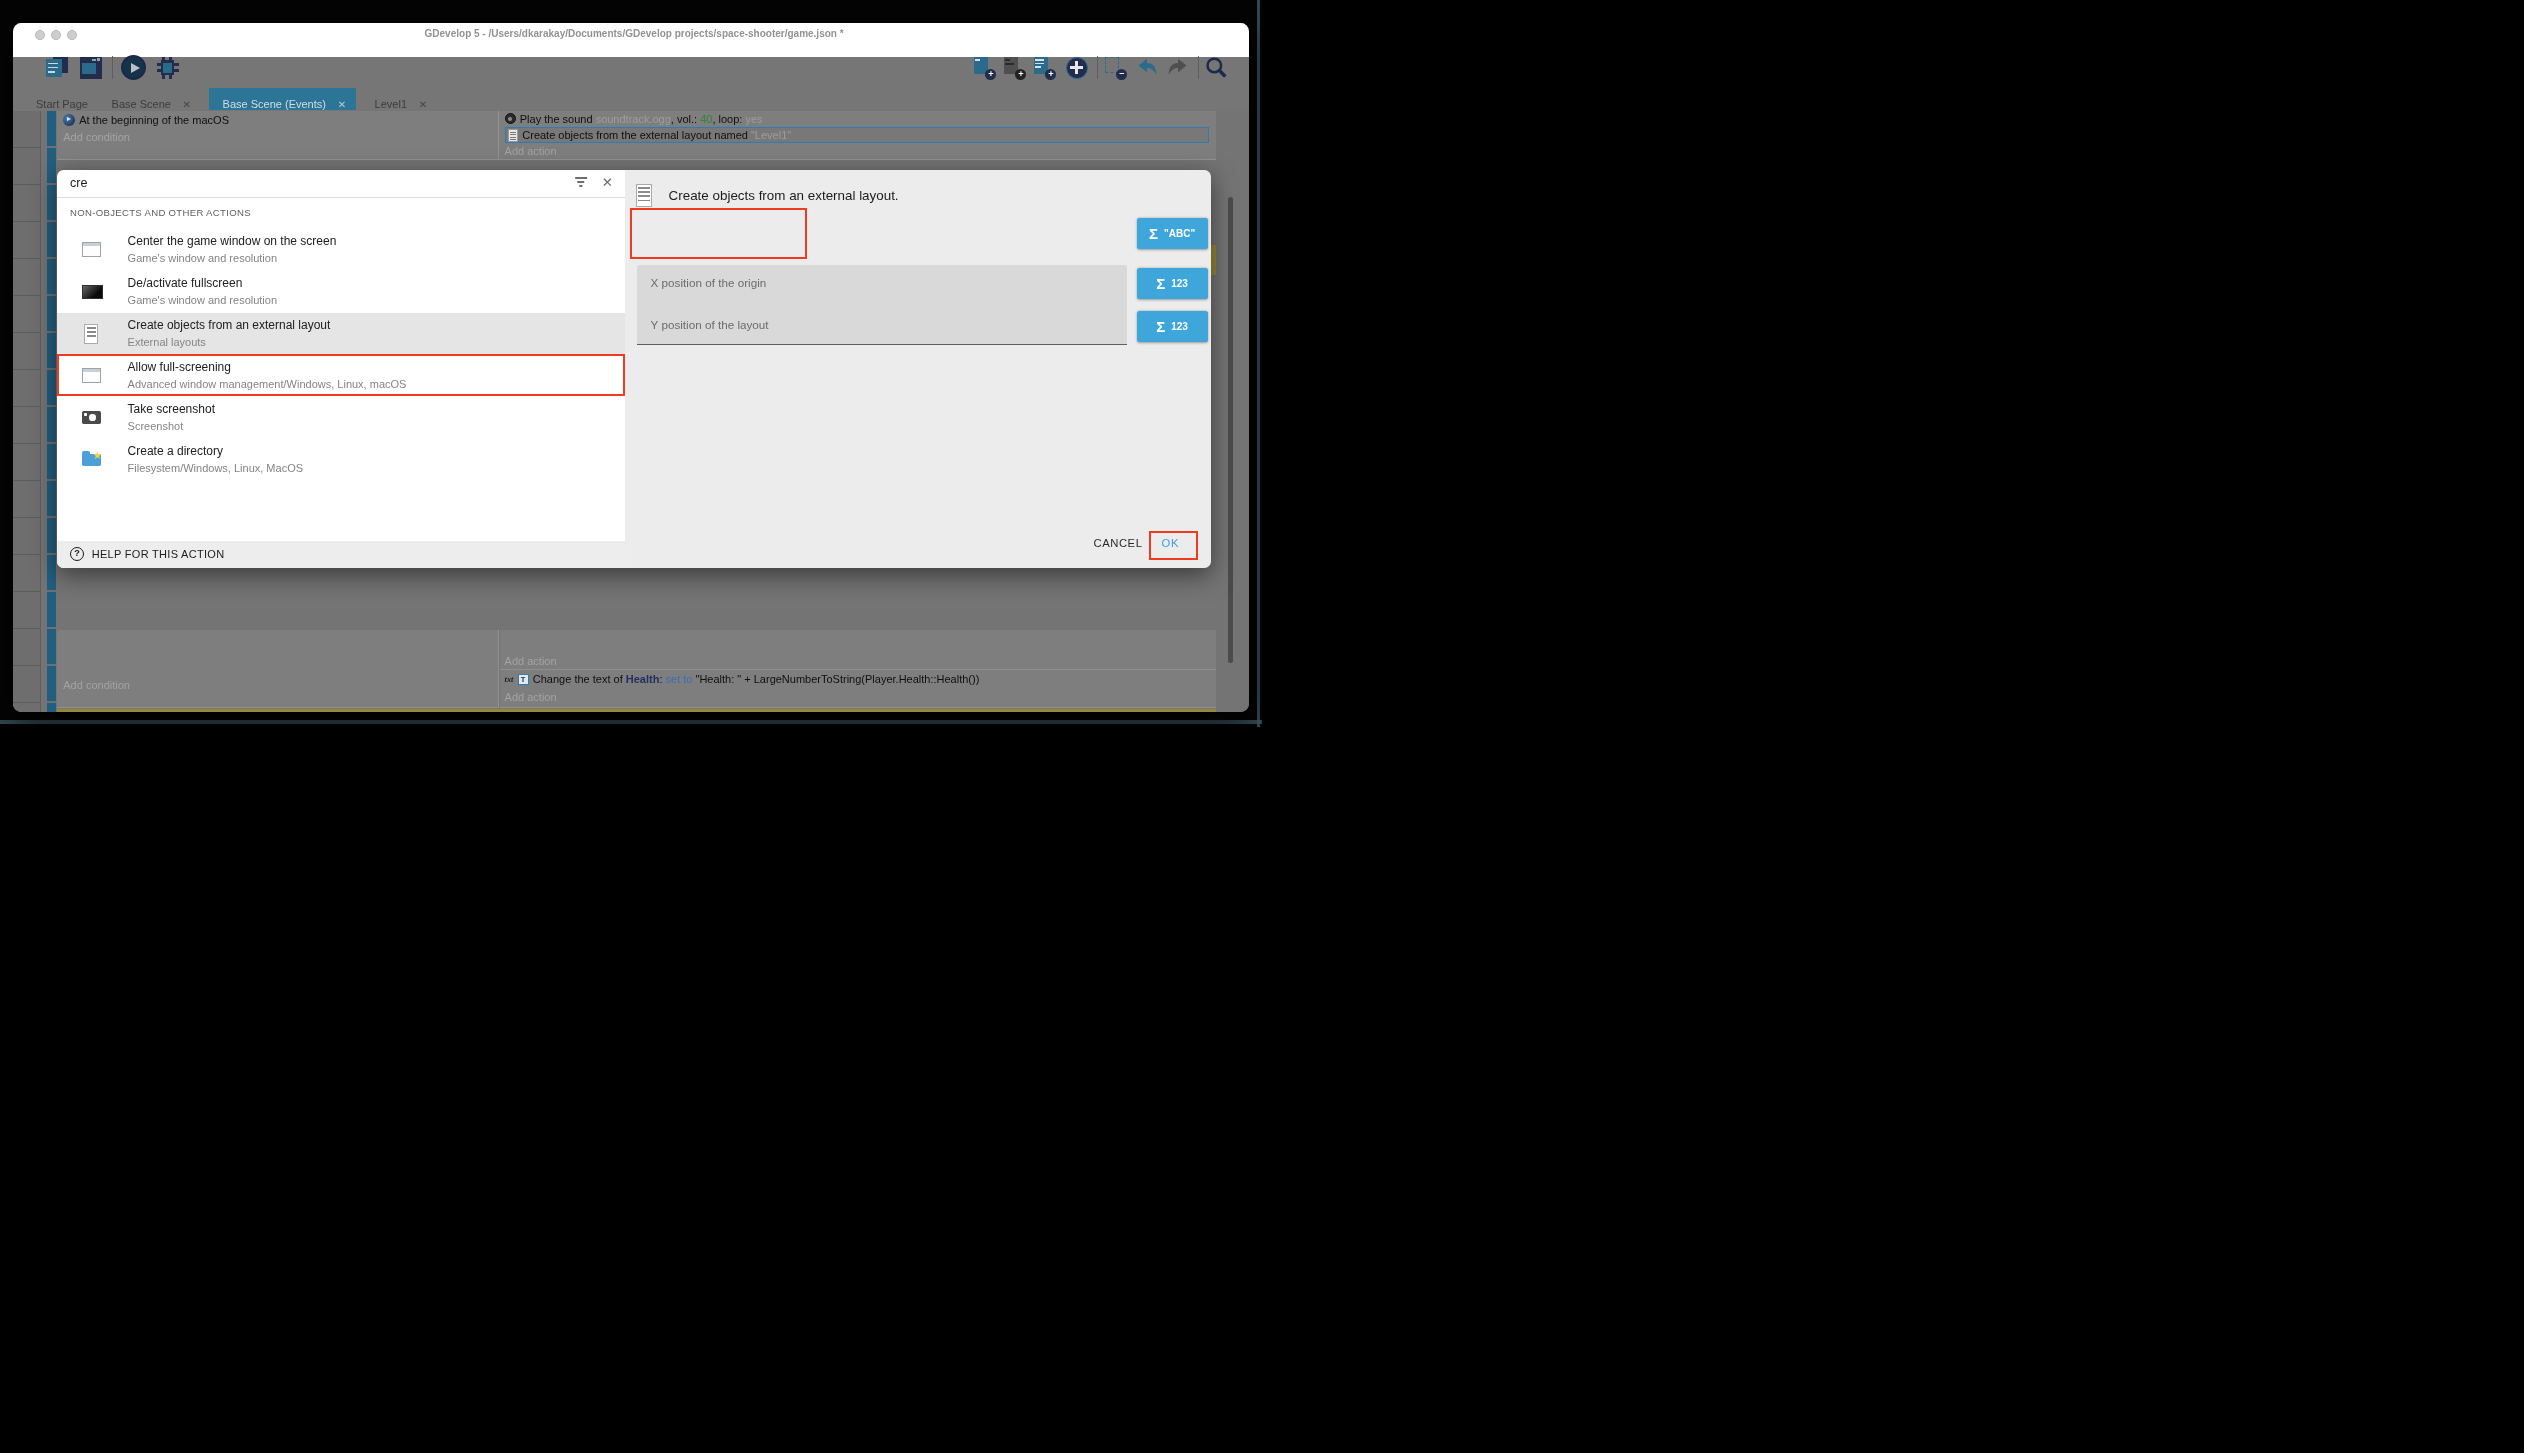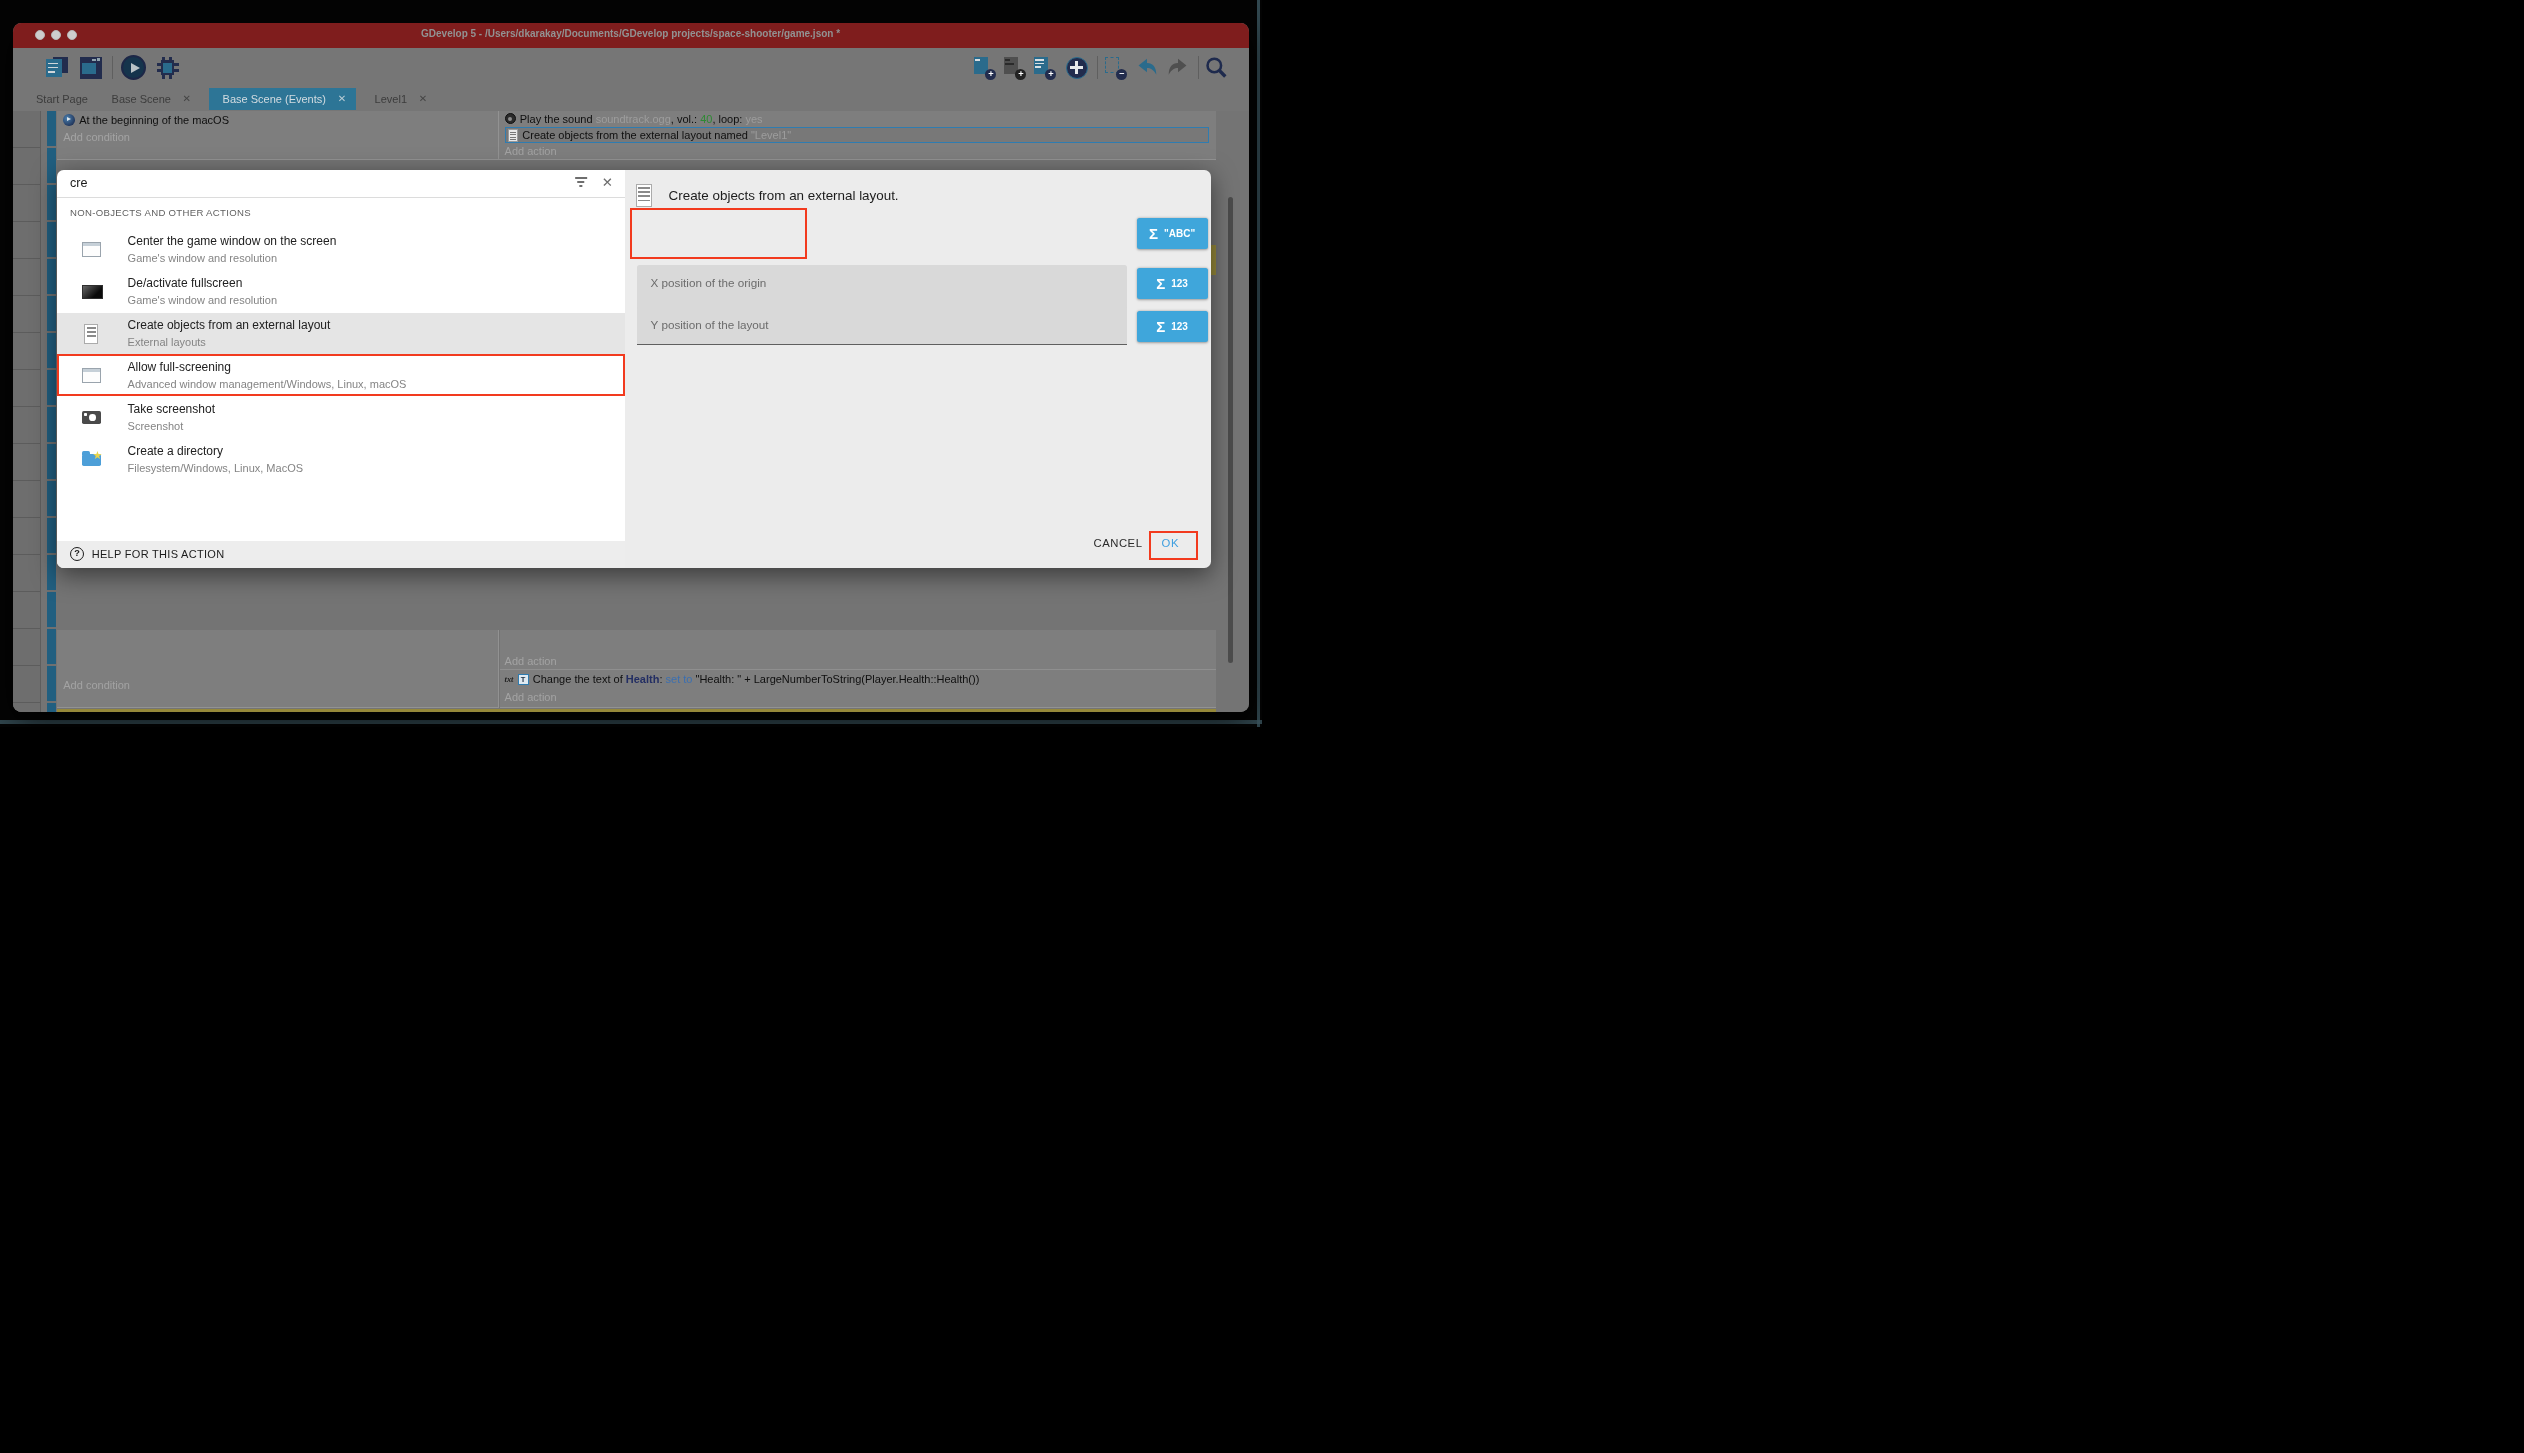--- a/index.html
+++ b/index.html
@@ -4,21 +4,21 @@
 <style>
   html,body{margin:0;padding:0;background:#000;}
   .stage{position:relative;width:1262px;height:727px;background:#040404;overflow:hidden;
          font-family:"Liberation Sans",sans-serif;-webkit-font-smoothing:antialiased;}
   .edge-r{position:absolute;right:1.7px;top:0;width:3.3px;height:100%;background:#3e5a64;opacity:.8;}
   .edge-b{position:absolute;left:0;bottom:3.3px;width:100%;height:3.3px;background:#3e5a64;opacity:.8;}
 
   
   .window{position:absolute;left:12.6px;top:22.6px;width:1236px;height:689px;border-radius:8.4px;
           overflow:hidden;background:#767676;box-shadow:0 8.4px 33px rgba(0,0,0,.8);}
-  .titlebar{position:absolute;left:0;top:0;width:100%;height:25px;background:#7f1d1d;}
+  .titlebar{position:absolute;left:0;top:0;width:100%;height:34px;background:#ffffff;padding-left:7px;}
   .tl{position:absolute;top:7.5px;width:10px;height:10px;border-radius:50%;background:#cdcdcd;border:0.8px solid #b6b6b6;box-sizing:border-box;}
   .tl.c{left:22px}.tl.m{left:38px}.tl.z{left:54px}
   .wtitle{position:absolute;left:0;right:0;top:5.9px;text-align:center;font-size:10px;font-weight:700;color:#929292;}
 
   
   .toolbar{position:absolute;left:0;top:25px;width:100%;height:40px;}
   .tsep{position:absolute;top:8.4px;width:0.8px;height:23.4px;background:#5f5f5f;}
   .tbi{position:absolute;top:9.2px;width:22px;height:22px;}
   
   .pm-back{position:absolute;right:0;top:0;width:15px;height:16.7px;background:#222c4d;}
@@ -41,21 +41,21 @@
   .doc.gray{background:#4f4f4f;}
   .doc i{position:absolute;left:1.7px;height:1.7px;background:#d9dfe2;}
   .badge{position:absolute;right:-0.8px;bottom:-0.8px;width:11px;height:11px;border-radius:50%;background:#222c4d;color:#fff;
          font-size:9.2px;line-height:10px;text-align:center;font-weight:700;}
   .badge.dark{background:#222;}
   .remove-sq{position:absolute;left:0;top:0;width:14.2px;height:16px;border:1.7px dashed #2a6b8c;box-sizing:border-box;}
   svg.arrow{position:absolute;left:0;top:0;}
 
   
   .tabbar{position:absolute;left:0;top:65px;width:100%;height:22.6px;font-size:11px;color:#3c3c3c;}
-  .tab{position:absolute;top:0;height:22.6px;display:flex;align-items:center;gap:11.7px;padding:0 10px;}
+  .tab{position:absolute;top:0;height:22.6px;display:flex;align-items:flex-end;gap:11.7px;padding:0 10px;}
   .tab.active{background:#2d7596;color:#d3dce1;padding-left:14px;}
   .tab-close{font-size:10px;color:inherit;opacity:.85;cursor:default;}
   .tab-close::before{content:"\2715";}
 
   
   .events{position:absolute;left:0;top:88px;right:0;bottom:0;background:#747474;}
   .gutter{position:absolute;left:0;top:0;bottom:0;width:27px;background:#6e6e6e;border-right:0.8px solid #5e5e5e;
           background-image:repeating-linear-gradient(180deg,transparent 0 36px,#5c5c5c 36px 37px);}
   .bluecol{position:absolute;left:34px;top:0;bottom:0;width:9.2px;
            background:repeating-linear-gradient(180deg,#215f80 0 35px,#707070 35px 37px);}

